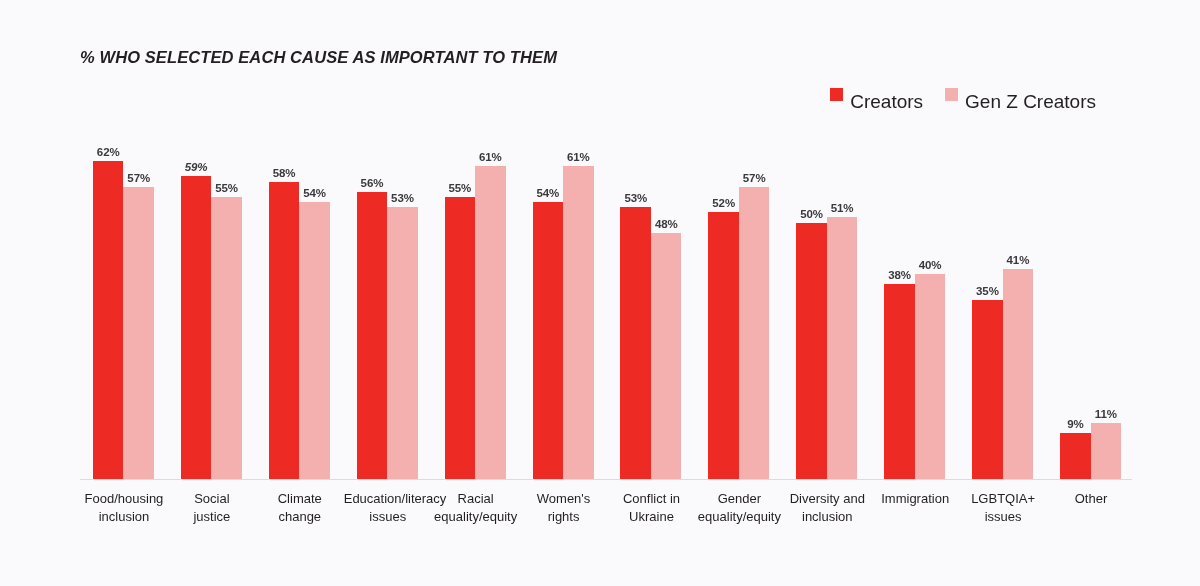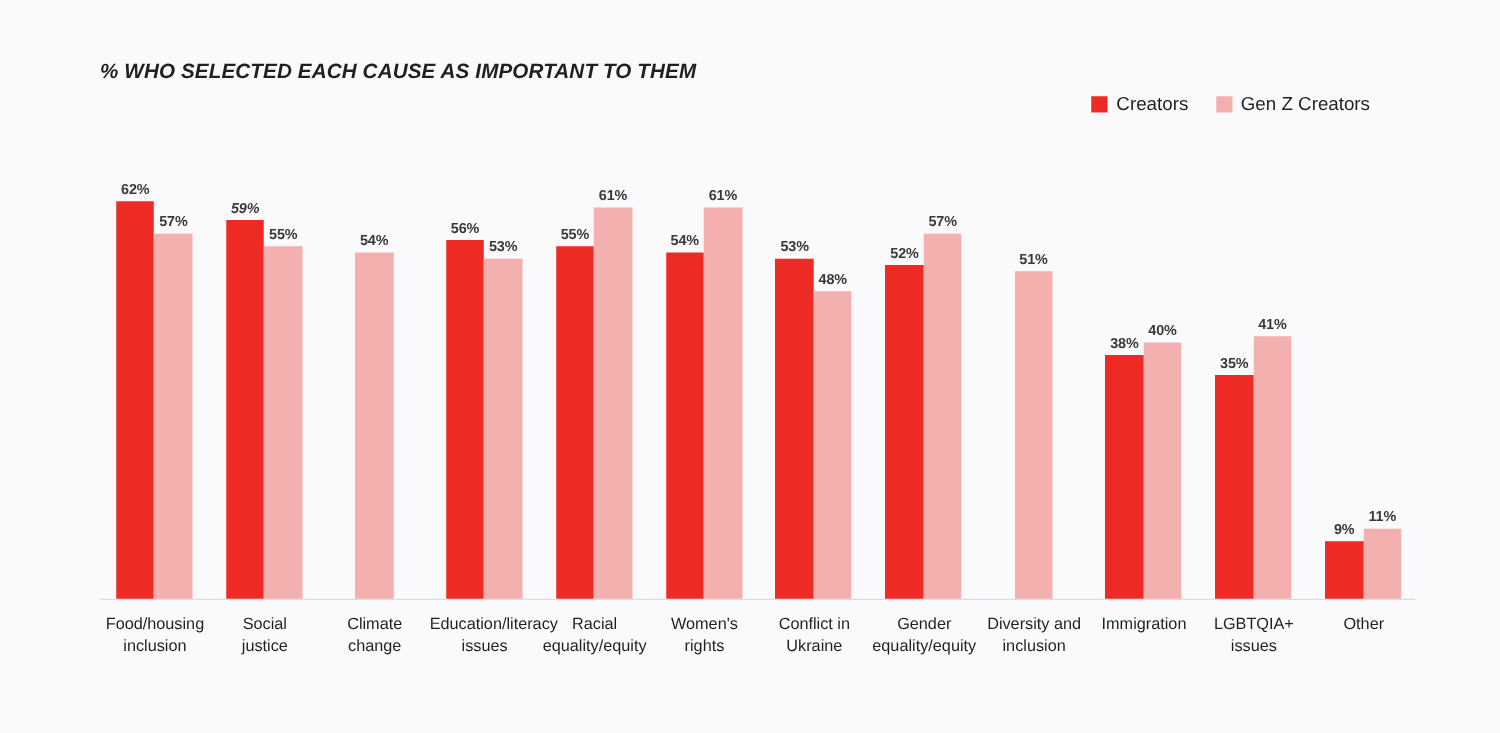--- a/index.html
+++ b/index.html
@@ -45,23 +45,24 @@
     display: flex;
     align-items: center;
     gap: 7px;
   }
   .legend-swatch {
     width: 13px;
     height: 13px;
     flex: 0 0 auto;
   }
   .legend-label {
-    font-size: 15px;
+    font-size: 19px;
     color: #231f20;
     white-space: nowrap;
+    margin-top: 16px;
   }
 
   
   .plot {
     position: absolute;
     left: 80px;
     top: 120px;
     width: 1055px;
     height: 360px;
   }
@@ -170,20 +171,24 @@
             <div class="bar" style="height: 302.6px; background: rgb(237, 43, 36);"></div>
             <div class="bar-value" style="bottom: 305.6px; font-style: italic;">59%</div>
           </div>
           <div class="bar-wrap">
             <div class="bar" style="height: 282.1px; background: rgb(244, 175, 175);"></div>
             <div class="bar-value" style="bottom: 285.1px;">55%</div>
           </div>
         </div>
         <div class="group">
           <div class="bar-wrap">
+            <div class="bar" style="height: 297.5px; background: rgb(237, 43, 36);"></div>
+            <div class="bar-value" style="bottom: 300.5px;">58%</div>
+          </div>
+          <div class="bar-wrap">
             <div class="bar" style="height: 276.9px; background: rgb(244, 175, 175);"></div>
             <div class="bar-value" style="bottom: 279.9px;">54%</div>
           </div>
         </div>
         <div class="group">
           <div class="bar-wrap">
             <div class="bar" style="height: 287.2px; background: rgb(237, 43, 36);"></div>
             <div class="bar-value" style="bottom: 290.2px;">56%</div>
           </div>
           <div class="bar-wrap">
@@ -226,20 +231,24 @@
             <div class="bar" style="height: 266.7px; background: rgb(237, 43, 36);"></div>
             <div class="bar-value" style="bottom: 269.7px; margin-top: 11px;">52%</div>
           </div>
           <div class="bar-wrap">
             <div class="bar" style="height: 292.3px; background: rgb(244, 175, 175);"></div>
             <div class="bar-value" style="bottom: 295.3px;">57%</div>
           </div>
         </div>
         <div class="group">
           <div class="bar-wrap">
+            <div class="bar" style="height: 256.4px; background: rgb(237, 43, 36);"></div>
+            <div class="bar-value" style="bottom: 259.4px;">50%</div>
+          </div>
+          <div class="bar-wrap">
             <div class="bar" style="height: 261.6px; background: rgb(244, 175, 175);"></div>
             <div class="bar-value" style="bottom: 264.6px;">51%</div>
           </div>
         </div>
         <div class="group">
           <div class="bar-wrap">
             <div class="bar" style="height: 194.9px; background: rgb(237, 43, 36);"></div>
             <div class="bar-value" style="bottom: 197.9px;">38%</div>
           </div>
           <div class="bar-wrap">

